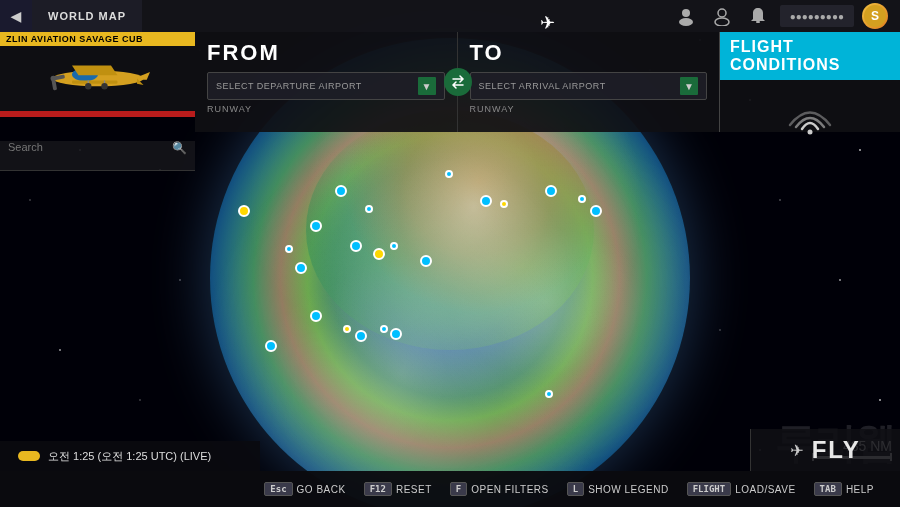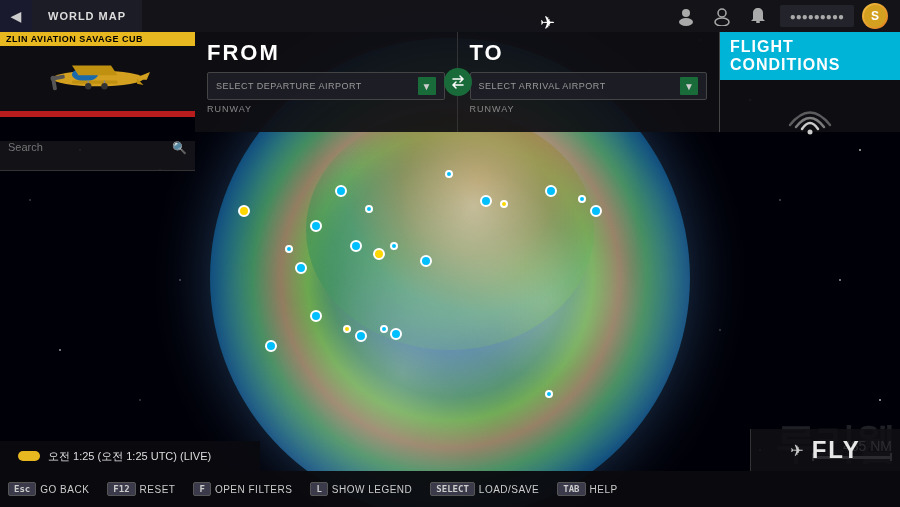--- a/index.html
+++ b/index.html
@@ -382,20 +382,21 @@
       bottom: 0;
       left: 0;
       width: 900px;
       height: 36px;
       background: rgba(10,10,15,0.96);
       display: flex;
       align-items: center;
       padding: 0 8px;
       z-index: 20;
       gap: 0;
+      justify-content: flex-end;
     }
 
     .bottom-btn {
       display: flex;
       align-items: center;
       gap: 4px;
       margin-right: 18px;
       cursor: pointer;
     }
 
@@ -743,20 +744,20 @@
   </div>
   <div class="bottom-btn">
     <span class="key-badge">F</span>
     <span class="bottom-btn-label">OPEN FILTERS</span>
   </div>
   <div class="bottom-btn">
     <span class="key-badge">L</span>
     <span class="bottom-btn-label">SHOW LEGEND</span>
   </div>
   <div class="bottom-btn">
-    <span class="key-badge">SELECT</span>
+    <span class="key-badge">FLIGHT</span>
     <span class="bottom-btn-label">LOAD/SAVE</span>
   </div>
   <div class="bottom-btn">
     <span class="key-badge">TAB</span>
     <span class="bottom-btn-label">HELP</span>
   </div>
 </div>
 
 </body></html>

